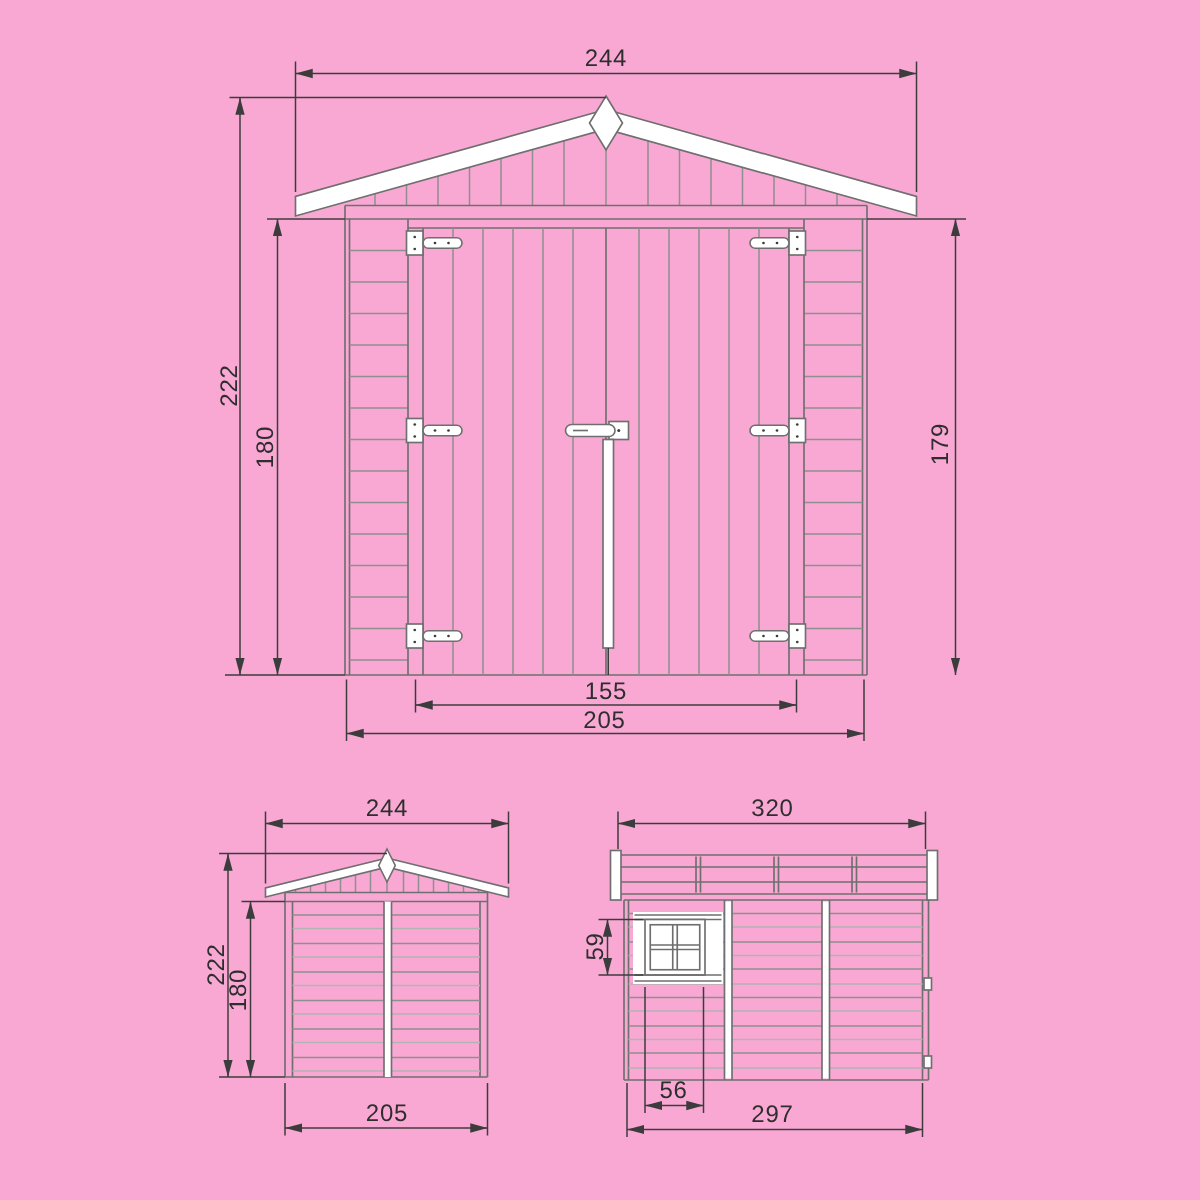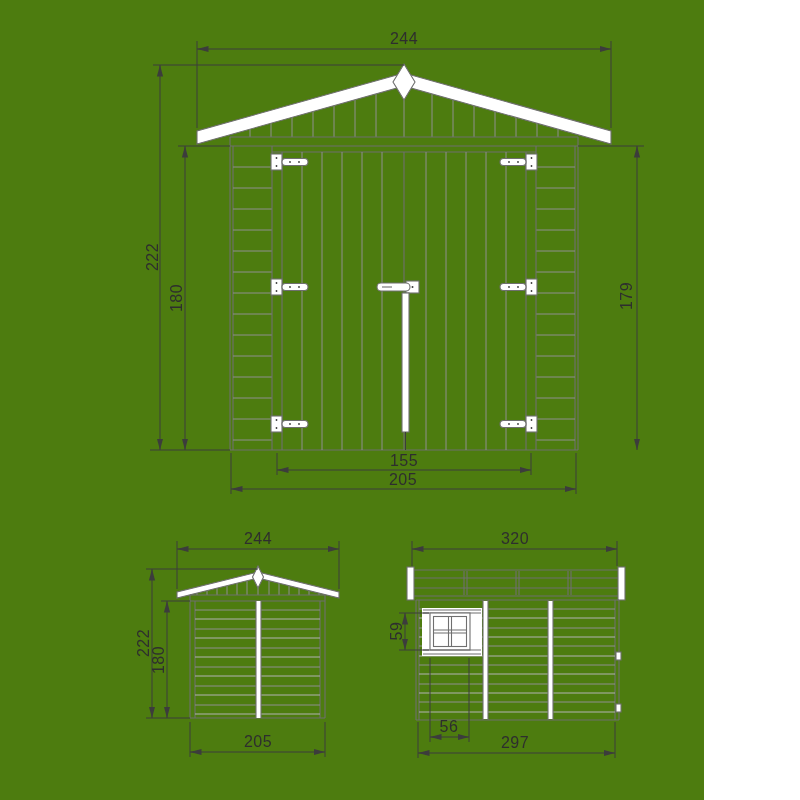--- a/index.html
+++ b/index.html
@@ -1,16 +1,16 @@
 <!DOCTYPE html>
 <html><head>
 <meta charset="utf-8">
 <style>
   html,body{margin:0;padding:0;background:#ffffff;}
-  .page{width:704px;height:800px;background:#4d7c0f;position:relative;font-family:"Liberation Sans",sans-serif;}
+  .page{width:800px;height:800px;background:#f9a8d4;position:relative;font-family:"Liberation Sans",sans-serif;}
   svg{display:block;}
   text{font-family:"Liberation Sans",sans-serif;fill:#2e2e2e;}
   .dimtxt{font-size:16px;letter-spacing:.5px;}
   .s{stroke:#6f6f6f;stroke-width:1.1;fill:none;}
   .sw{stroke:#6f6f6f;stroke-width:1.1;fill:#ffffff;}
   .p{stroke:#8f8f8f;stroke-width:1;fill:none;}
   .pl{stroke:#b3b3b3;stroke-width:1;fill:none;}
   .d{stroke:#3c3c3c;stroke-width:1;fill:none;}
   .arrfill{fill:#3c3c3c;}
 </style>

